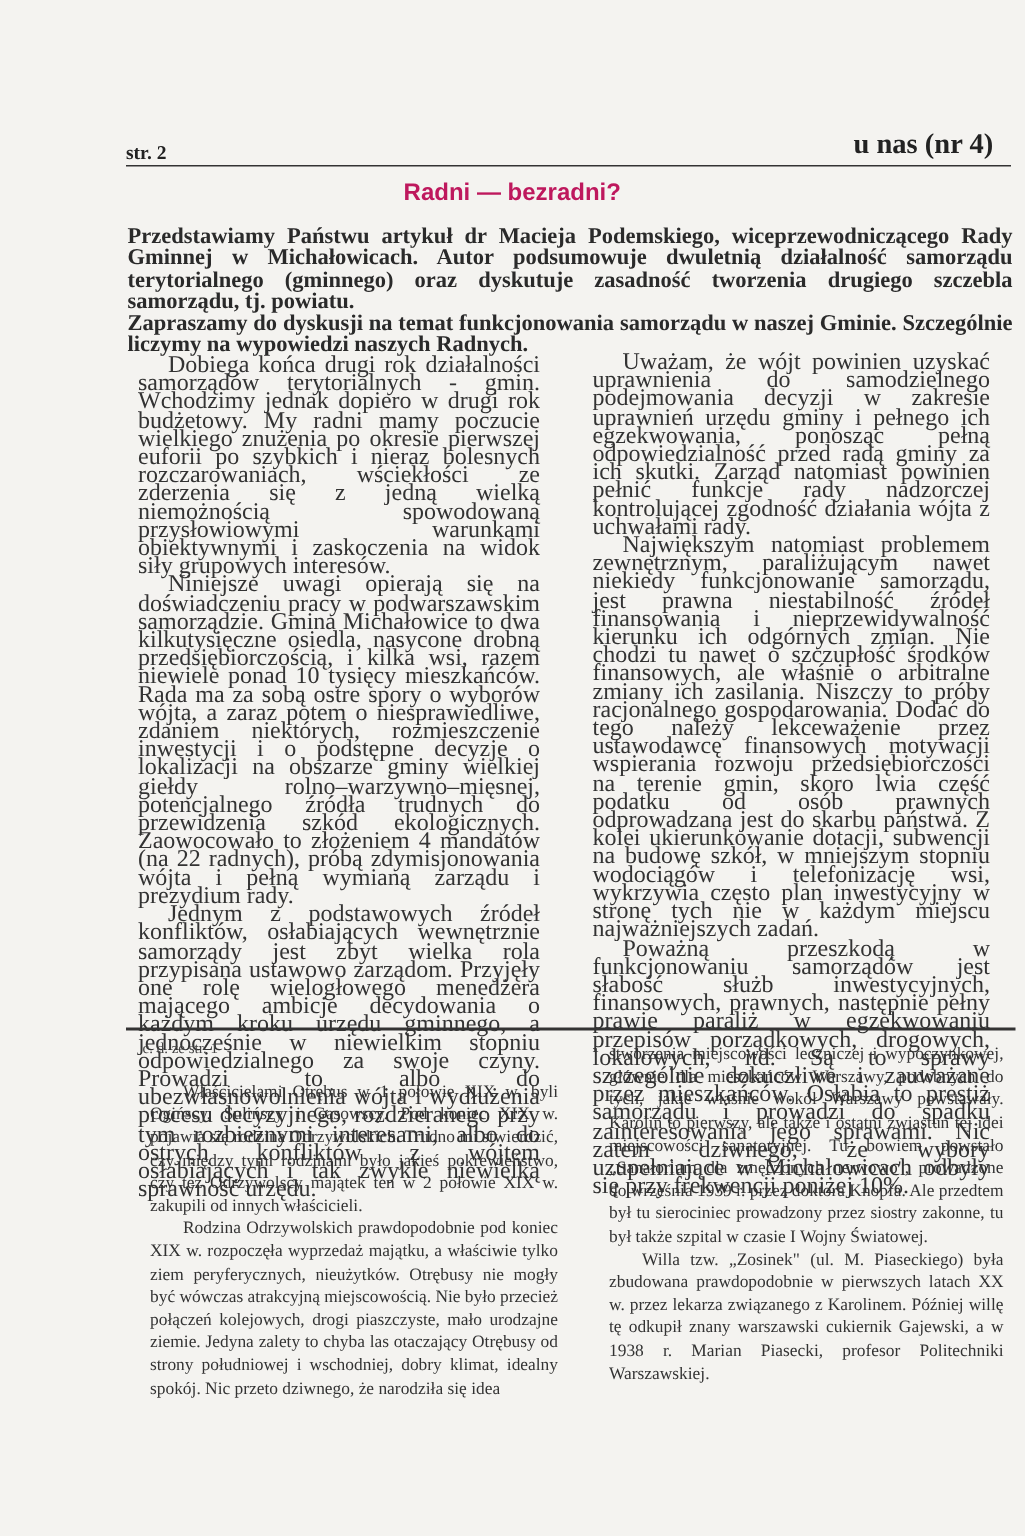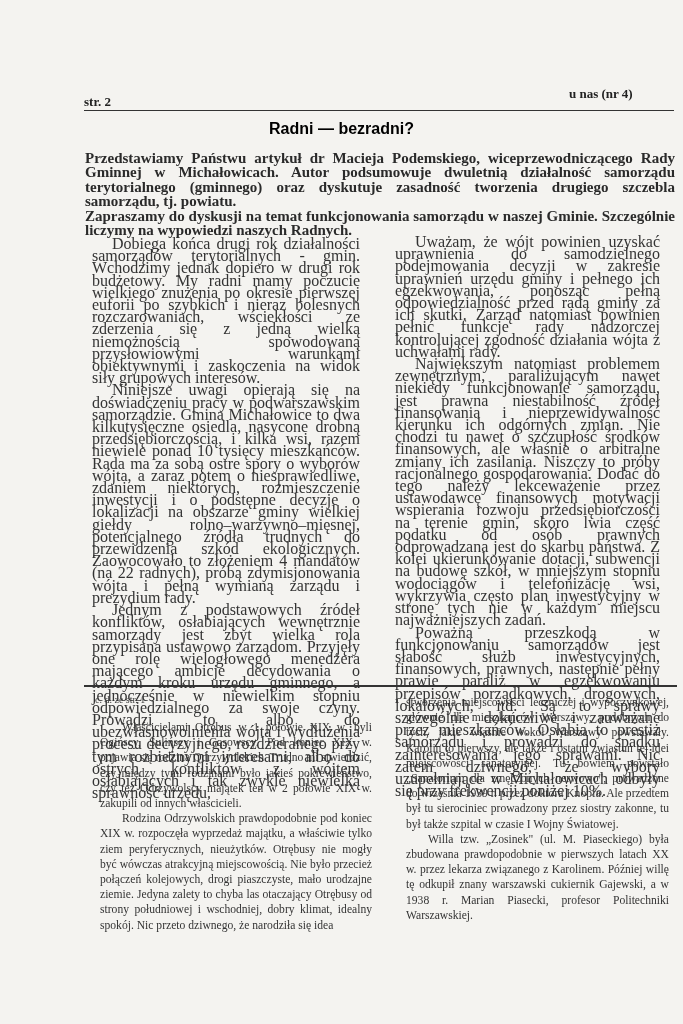--- a/index.html
+++ b/index.html
@@ -5,24 +5,24 @@
     html, body { margin: 0; padding: 0; }
     body {
       width: 683px; height: 1024px; overflow: hidden;
       background: #f4f3f0;
       font-family: "Liberation Serif", "DejaVu Serif", serif;
       color: #2a2a2a;
       position: relative;
     }
     .page { position: absolute; left: 0; top: 0; width: 683px; height: 1024px; padding-left: 34px; }
     .hdr-left { position: absolute; left: 84px; top: 94px; font-size: 13px; font-weight: bold; color: #222; }
-    .hdr-right { position: absolute; left: 569px; top: 86px; font-size: 13px; font-weight: bold; color: #222; }
+    .hdr-right { position: absolute; left: 569px; top: 86px; font-size: 19px; font-weight: bold; color: #222; }
     .hdr-rule { position: absolute; left: 84px; top: 110px; width: 590px; height: 0; border-top: 1.5px solid #333; }
     .title { position: absolute; left: 0; width: 683px; top: 120px; text-align: center;
-      font-family: "Liberation Sans", "DejaVu Sans", sans-serif; font-weight: bold; font-size: 16px; color: #000000; }
+      font-family: "Liberation Sans", "DejaVu Sans", sans-serif; font-weight: bold; font-size: 16px; color: #be185d; }
     .intro { position: absolute; left: 85px; top: 151px; width: 590px; font-size: 15px; font-weight: bold; line-height: 14.4px; color: #2a2a2a; }
     .intro p { margin: 0; text-align: justify; }
     .col { position: absolute; font-size: 16px; line-height: 12.2px; color: #333; }
     .col p { margin: 0; text-align: justify; text-indent: 20px; }
     .colA { left: 92px; top: 238px; width: 268px; }
     .colB { left: 395px; top: 236px; width: 265px; }
     .mid-rule { position: absolute; left: 84px; top: 685px; width: 593px; border-top: 2px solid #333; }
     .cont { position: absolute; left: 95px; top: 694px; font-size: 10px; color: #444; }
     .col2 { position: absolute; font-size: 11.6px; line-height: 15.2px; color: #333; }
     .col2 p { margin: 0; text-align: justify; text-indent: 22px; }

